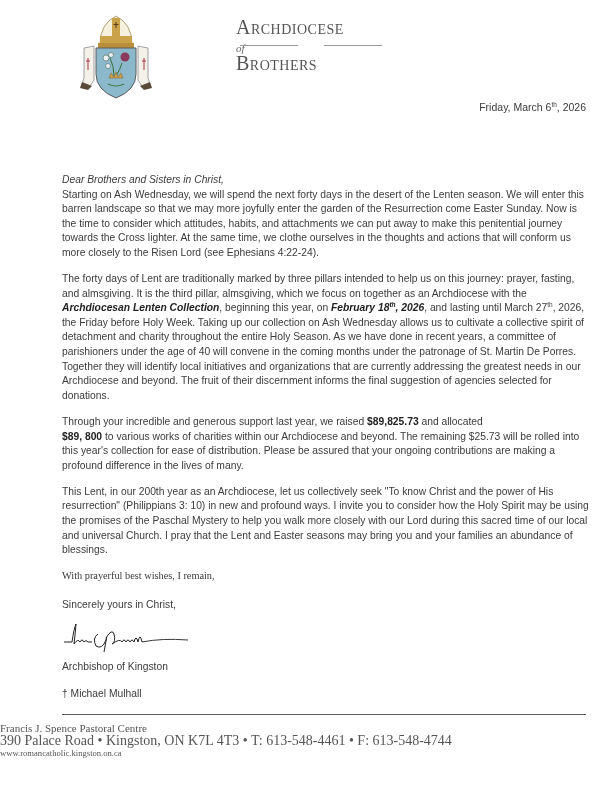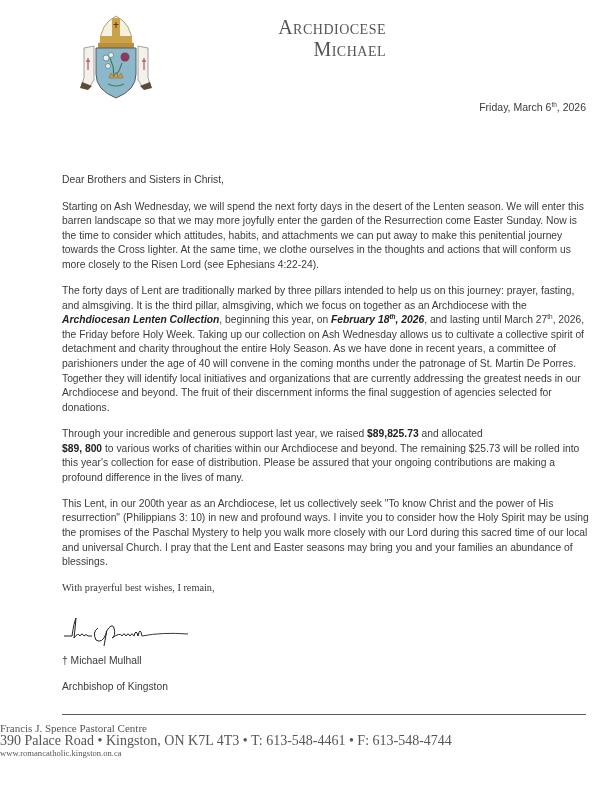--- a/index.html
+++ b/index.html
@@ -1,36 +1,36 @@
 <!DOCTYPE html>
 <html><head>
 <meta charset="utf-8">
 <style>
   html, body { margin: 0; padding: 0; background: #ffffff; }
   body { width: 612px; height: 792px; position: relative; overflow: hidden; color: #333333; }
   .page { position: absolute; inset: 0; background: #fff; }
 
   
   .crest { position: absolute; left: 78px; top: 14px; width: 74px; width: 76px; height: 86px; }
-  .brand { position: absolute; left: 236px; top: 16px; width: 150px; text-align: right; font-family: "Liberation Serif", "DejaVu Serif", serif; color: #555555; }
+  .brand { position: absolute; left: 236px; top: 16px; width: 150px; text-align: left; font-family: "Liberation Serif", "DejaVu Serif", serif; color: #555555; }
   .brand-line1 { font-size: 20px; letter-spacing: 0.5px; font-variant: small-caps; line-height: 22px; }
   .brand-of-row { position: relative; height: 14px; }
   .brand-of-row .rule { position: absolute; top: 7px; height: 1px; background: #9a9a9a; width: 58px; }
   .brand-of-row .rule.left { left: 4px; }
   .brand-of-row .rule.right { right: 4px; }
   .brand-of { font-style: italic; font-size: 11px; color: #6a6a6a; line-height: 14px; font-family: "Liberation Serif", serif; }
   .brand-line2 { font-size: 20px; letter-spacing: 0.5px; font-variant: small-caps; line-height: 22px; }
 
   .date { position: absolute; right: 26px; top: 101px; font-family: "Liberation Sans", "DejaVu Sans", sans-serif; font-size: 10.5px; color: #3a3a3a; }
   .date sup { font-size: 6.5px; vertical-align: 4px; }
 
   
   .body { position: absolute; left: 62px; top: 173px; width: 530px; font-family: "Liberation Sans", "DejaVu Sans", sans-serif; font-size: 10.3px; line-height: 14.6px; color: #3b3b3b; }
   .body p { margin: 0 0 11.5px 0; }
-  .body .salutation { margin-bottom: 12px; }
+  .body .salutation { margin-bottom: 0; font-style: italic; }
   .body sup { font-size: 6.5px; vertical-align: 4px; line-height: 0; }
   .body b { color: #222; }
   .body .bi { font-weight: bold; font-style: italic; color: #222; }
 
   .closing { margin-bottom: 14px !important; font-family: Liberation Serif, serif; }
   .signature { position: relative; height: 44px; margin-top: 2px; }
   .signature svg { position: absolute; left: 0; top: 4px; }
   .signer { margin: 0; line-height: 14.6px; }
 
   
@@ -74,48 +74,54 @@
       <circle cx="47" cy="43" r="4.5" fill="#8a3a5a"></circle>
       <path d="M44 49 Q42 56 38 62" stroke="#3a6a3a" stroke-width="1" fill="none"></path>
 
       <path d="M31 64 L33 59 L36 63 L38 58 L40 63 L43 59 L45 64 Z" fill="#c9a24a" stroke="#7a5a2a" stroke-width="0.5"></path>
       <path d="M30 70 Q38 74 46 70" stroke="#4a7a4a" stroke-width="1.2" fill="none"></path>
     </svg>
   </div>
 
   <div class="brand">
     <div class="brand-line1">Archdiocese</div>
-    <div class="brand-line2">Michael</div>
+    <div class="brand-of-row">
+      <span class="rule left"></span>
+      <span class="brand-of">of</span>
+      <span class="rule right"></span>
+    </div>
+    <div class="brand-line2">Brothers</div>
   </div>
 
   <div class="date"><span>Friday, March 6</span><sup>th</sup><span>, 2026</span></div>
 
   <div class="body">
     <p class="salutation">Dear Brothers and Sisters in Christ,</p>
 
     <p>Starting on Ash Wednesday, we will spend the next forty days in the desert of the Lenten season. We will enter this barren landscape so that we may more joyfully enter the garden of the Resurrection come Easter Sunday. Now is the time to consider which attitudes, habits, and attachments we can put away to make this penitential journey towards the Cross lighter. At the same time, we clothe ourselves in the thoughts and actions that will conform us more closely to the Risen Lord (see Ephesians 4:22-24).</p>
 
     <p><span>The forty days of Lent are traditionally marked by three pillars intended to help us on this journey: prayer, fasting, and almsgiving. It is the third pillar, almsgiving, which we focus on together as an Archdiocese with the </span><span class="bi">Archdiocesan Lenten Collection</span><span>, beginning this year, on </span><span class="bi"><span>February 18</span><sup>th</sup><span>, 2026</span></span><span>, and lasting until March 27</span><sup>th</sup><span>, 2026, the Friday before Holy Week. Taking up our collection on Ash Wednesday allows us to cultivate a collective spirit of detachment and charity throughout the entire Holy Season. As we have done in recent years, a committee of parishioners under the age of 40 will convene in the coming months under the patronage of St. Martin De Porres. Together they will identify local initiatives and organizations that are currently addressing the greatest needs in our Archdiocese and beyond. The fruit of their discernment informs the final suggestion of agencies selected for donations.</span></p>
 
     <p><span>Through your incredible and generous support last year, we raised </span><b>$89,825.73</b><span> and allocated </span><br><b>$89, 800</b><span> to various works of charities within our Archdiocese and beyond. The remaining $25.73 will be rolled into this year's collection for ease of distribution. Please be assured that your ongoing contributions are making a profound difference in the lives of many.</span></p>
 
     <p>This Lent, in our 200th year as an Archdiocese, let us collectively seek "To know Christ and the power of His resurrection" (Philippians 3: 10) in new and profound ways. I invite you to consider how the Holy Spirit may be using the promises of the Paschal Mystery to help you walk more closely with our Lord during this sacred time of our local and universal Church. I pray that the Lent and Easter seasons may bring you and your families an abundance of blessings.</p>
 
     <p class="closing">With prayerful best wishes, I remain,</p>
+    <p style="margin-bottom:4px;">Sincerely yours in Christ,</p>
 
     <div class="signature">
       <svg width="130" height="38" viewBox="0 0 130 38">
         <path d="M2 22 L10 22 M10 22 Q12 8 14 4 Q13 16 12 24 Q16 18 18 22 Q20 18 22 22 Q24 19 26 22 L30 22" stroke="#222" stroke-width="1" fill="none"></path>
         <path d="M36 14 Q30 18 34 26 Q40 30 44 20 Q46 10 42 32 M44 18 Q50 8 52 14 Q54 22 50 24 Q58 18 60 22 Q62 18 64 22 Q66 18 68 22 Q70 18 72 22 Q74 14 76 22 Q78 12 80 22" stroke="#222" stroke-width="1" fill="none"></path>
         <path d="M80 22 Q100 18 126 20" stroke="#222" stroke-width="0.9" fill="none"></path>
       </svg>
     </div>
 
+    <p class="signer">Archbishop of Kingston</p>
     <p class="signer">† Michael Mulhall</p>
-    <p class="signer">Archbishop of Kingston</p>
   </div>
 
   <div class="footer-rule"></div>
   <div class="footer">
     <div class="centre">Francis J. Spence Pastoral Centre</div>
     <div class="addr">390 Palace Road • Kingston, ON K7L 4T3 • T: 613-548-4461 • F: 613-548-4744</div>
     <div class="web">www.romancatholic.kingston.on.ca</div>
   </div>
 </div>
 

